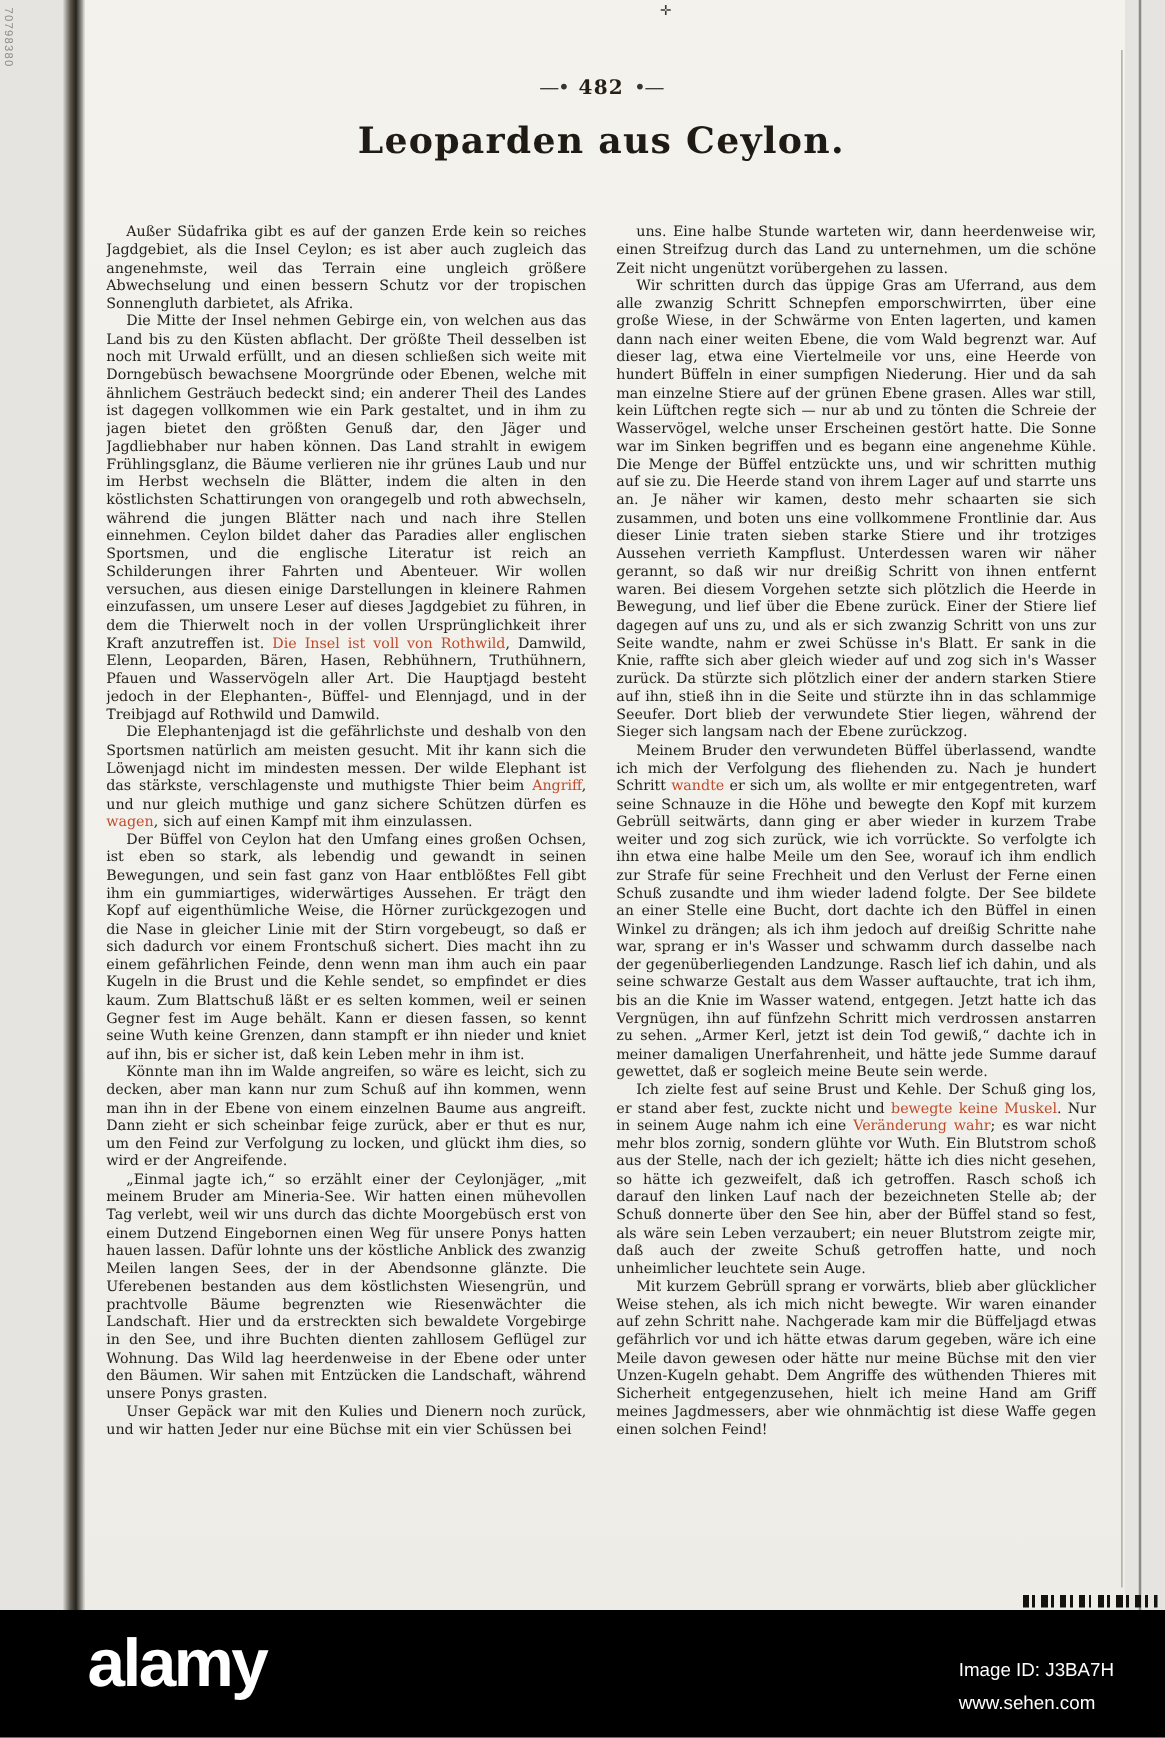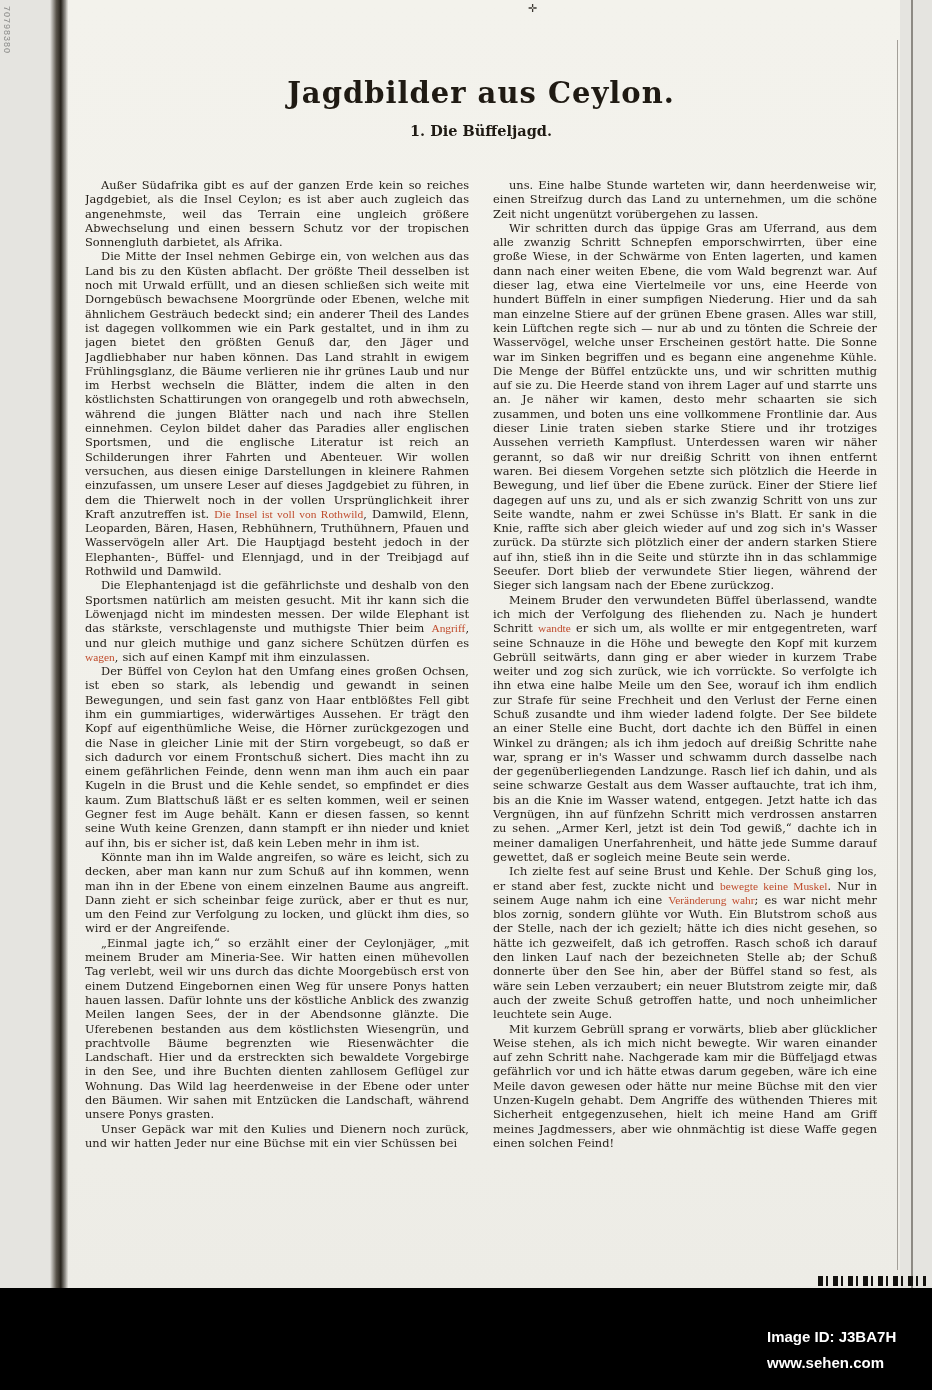--- a/index.html
+++ b/index.html
@@ -19,42 +19,44 @@
   .reg-mark{position:absolute;left:528px;top:2px;font-size:11px;color:#3a362f;}
   .header{position:absolute;left:85px;top:60px;width:792px;text-align:center;color:#241f17;}
   .pagenum{font-size:16px;font-weight:bold;letter-spacing:1px;}
   .pagenum .orn{font-weight:normal;color:#3a362f;letter-spacing:-1px;padding:0 8px;}
   .title{margin:16px 0 0 0;font-size:29px;font-weight:bold;letter-spacing:1px;color:#1f1a13;}
   .subtitle{margin:12px 0 0 0;font-size:14.5px;font-weight:bold;color:#1f1a13;}
   .text-cols{position:absolute;left:85px;top:178px;width:792px;display:flex;gap:24px;}
   .col{flex:1;height:1082px;overflow:hidden;text-align:justify;
     font-size:11.4px;line-height:14.3px;color:#262019;word-spacing:0.5px;}
   .col p{margin:0;text-indent:16px;}
-  .hl{color:#bf4a2a;font-family:Liberation Serif, serif;}
+  .hl{color:#bf4a2a;}
   .barcode{position:absolute;left:818px;top:1276px;width:108px;height:10px;
     background:repeating-linear-gradient(90deg,#14120f 0 5px,rgba(0,0,0,0) 5px 8px,#14120f 8px 10px,rgba(0,0,0,0) 10px 15px);}
   .footer{position:absolute;left:0;top:1288px;width:932px;height:102px;background:#000;
     color:#fff;font-family:"Liberation Sans",sans-serif;}
   .brand{position:absolute;left:70px;top:12px;font-size:54px;font-weight:bold;letter-spacing:-2px;}
-  .footer-meta{position:absolute;left:767px;top:36px;font-size:15px;line-height:26px;white-space:nowrap;font-weight:bold;}
+  .footer-meta{position:absolute;left:767px;top:36px;font-size:15px;line-height:26px;white-space:nowrap;}
 </style>
 </head>
 <body>
 
 <div class="scan">
   <div class="paper"></div>
   <div class="gutter"></div>
   <div class="edge-line-a"></div>
   <div class="edge-line-b"></div>
   <div class="side-num">70798380</div>
   <div class="reg-mark">✛</div>
 
   <div class="header">
-    <h1 class="title">Jagdbilder aus Ceylon.</h1>
-    <h2 class="subtitle">1. Die Büffeljagd.</h2>
+    <div class="pagenum">
+      <span class="orn">—•</span><span>482</span><span class="orn">•—</span>
+    </div>
+    <h1 class="title">Leoparden aus Ceylon.</h1>
   </div>
 
   <div class="text-cols">
     <div class="col">
         <p><span>Außer Südafrika gibt es auf der ganzen Erde kein so reiches Jagdgebiet, als die Insel Ceylon; es ist aber auch zugleich das angenehmste, weil das Terrain eine ungleich größere Abwechselung und einen bessern Schutz vor der tropischen Sonnengluth darbietet, als Afrika.</span></p>
         <p><span>Die Mitte der Insel nehmen Gebirge ein, von welchen aus das Land bis zu den Küsten abflacht. Der größte Theil desselben ist noch mit Urwald erfüllt, und an diesen schließen sich weite mit Dorngebüsch bewachsene Moorgründe oder Ebenen, welche mit ähnlichem Gesträuch bedeckt sind; ein anderer Theil des Landes ist dagegen vollkommen wie ein Park gestaltet, und in ihm zu jagen bietet den größten Genuß dar, den Jäger und Jagdliebhaber nur haben können. Das Land strahlt in ewigem Frühlingsglanz, die Bäume verlieren nie ihr grünes Laub und nur im Herbst wechseln die Blätter, indem die alten in den köstlichsten Schattirungen von orangegelb und roth abwechseln, während die jungen Blätter nach und nach ihre Stellen einnehmen. Ceylon bildet daher das Paradies aller englischen Sportsmen, und die englische Literatur ist reich an Schilderungen ihrer Fahrten und Abenteuer. Wir wollen versuchen, aus diesen einige Darstellungen in kleinere Rahmen einzufassen, um unsere Leser auf dieses Jagdgebiet zu führen, in dem die Thierwelt noch in der vollen Ursprünglichkeit ihrer Kraft anzutreffen ist. </span><span class="hl">Die Insel ist voll von Rothwild</span><span>, Damwild, Elenn, Leoparden, Bären, Hasen, Rebhühnern, Truthühnern, Pfauen und Wasservögeln aller Art. Die Hauptjagd besteht jedoch in der Elephanten-, Büffel- und Elennjagd, und in der Treibjagd auf Rothwild und Damwild.</span></p>
         <p><span>Die Elephantenjagd ist die gefährlichste und deshalb von den Sportsmen natürlich am meisten gesucht. Mit ihr kann sich die Löwenjagd nicht im mindesten messen. Der wilde Elephant ist das stärkste, verschlagenste und muthigste Thier beim </span><span class="hl">Angriff</span><span>, und nur gleich muthige und ganz sichere Schützen dürfen es </span><span class="hl">wagen</span><span>, sich auf einen Kampf mit ihm einzulassen.</span></p>
         <p><span>Der Büffel von Ceylon hat den Umfang eines großen Ochsen, ist eben so stark, als lebendig und gewandt in seinen Bewegungen, und sein fast ganz von Haar entblößtes Fell gibt ihm ein gummiartiges, widerwärtiges Aussehen. Er trägt den Kopf auf eigenthümliche Weise, die Hörner zurückgezogen und die Nase in gleicher Linie mit der Stirn vorgebeugt, so daß er sich dadurch vor einem Frontschuß sichert. Dies macht ihn zu einem gefährlichen Feinde, denn wenn man ihm auch ein paar Kugeln in die Brust und die Kehle sendet, so empfindet er dies kaum. Zum Blattschuß läßt er es selten kommen, weil er seinen Gegner fest im Auge behält. Kann er diesen fassen, so kennt seine Wuth keine Grenzen, dann stampft er ihn nieder und kniet auf ihn, bis er sicher ist, daß kein Leben mehr in ihm ist.</span></p>
         <p><span>Könnte man ihn im Walde angreifen, so wäre es leicht, sich zu decken, aber man kann nur zum Schuß auf ihn kommen, wenn man ihn in der Ebene von einem einzelnen Baume aus angreift. Dann zieht er sich scheinbar feige zurück, aber er thut es nur, um den Feind zur Verfolgung zu locken, und glückt ihm dies, so wird er der Angreifende.</span></p>
         <p><span>„Einmal jagte ich,“ so erzählt einer der Ceylonjäger, „mit meinem Bruder am Mineria-See. Wir hatten einen mühevollen Tag verlebt, weil wir uns durch das dichte Moorgebüsch erst von einem Dutzend Eingebornen einen Weg für unsere Ponys hatten hauen lassen. Dafür lohnte uns der köstliche Anblick des zwanzig Meilen langen Sees, der in der Abendsonne glänzte. Die Uferebenen bestanden aus dem köstlichsten Wiesengrün, und prachtvolle Bäume begrenzten wie Riesenwächter die Landschaft. Hier und da erstreckten sich bewaldete Vorgebirge in den See, und ihre Buchten dienten zahllosem Geflügel zur Wohnung. Das Wild lag heerdenweise in der Ebene oder unter den Bäumen. Wir sahen mit Entzücken die Landschaft, während unsere Ponys grasten.</span></p>
@@ -66,17 +68,18 @@
         <p><span>Meinem Bruder den verwundeten Büffel überlassend, wandte ich mich der Verfolgung des fliehenden zu. Nach je hundert Schritt </span><span class="hl">wandte</span><span> er sich um, als wollte er mir entgegentreten, warf seine Schnauze in die Höhe und bewegte den Kopf mit kurzem Gebrüll seitwärts, dann ging er aber wieder in kurzem Trabe weiter und zog sich zurück, wie ich vorrückte. So verfolgte ich ihn etwa eine halbe Meile um den See, worauf ich ihm endlich zur Strafe für seine Frechheit und den Verlust der Ferne einen Schuß zusandte und ihm wieder ladend folgte. Der See bildete an einer Stelle eine Bucht, dort dachte ich den Büffel in einen Winkel zu drängen; als ich ihm jedoch auf dreißig Schritte nahe war, sprang er in's Wasser und schwamm durch dasselbe nach der gegenüberliegenden Landzunge. Rasch lief ich dahin, und als seine schwarze Gestalt aus dem Wasser auftauchte, trat ich ihm, bis an die Knie im Wasser watend, entgegen. Jetzt hatte ich das Vergnügen, ihn auf fünfzehn Schritt mich verdrossen anstarren zu sehen. „Armer Kerl, jetzt ist dein Tod gewiß,“ dachte ich in meiner damaligen Unerfahrenheit, und hätte jede Summe darauf gewettet, daß er sogleich meine Beute sein werde.</span></p>
         <p><span>Ich zielte fest auf seine Brust und Kehle. Der Schuß ging los, er stand aber fest, zuckte nicht und </span><span class="hl">bewegte keine Muskel</span><span>. Nur in seinem Auge nahm ich eine </span><span class="hl">Veränderung wahr</span><span>; es war nicht mehr blos zornig, sondern glühte vor Wuth. Ein Blutstrom schoß aus der Stelle, nach der ich gezielt; hätte ich dies nicht gesehen, so hätte ich gezweifelt, daß ich getroffen. Rasch schoß ich darauf den linken Lauf nach der bezeichneten Stelle ab; der Schuß donnerte über den See hin, aber der Büffel stand so fest, als wäre sein Leben verzaubert; ein neuer Blutstrom zeigte mir, daß auch der zweite Schuß getroffen hatte, und noch unheimlicher leuchtete sein Auge.</span></p>
         <p><span>Mit kurzem Gebrüll sprang er vorwärts, blieb aber glücklicher Weise stehen, als ich mich nicht bewegte. Wir waren einander auf zehn Schritt nahe. Nachgerade kam mir die Büffeljagd etwas gefährlich vor und ich hätte etwas darum gegeben, wäre ich eine Meile davon gewesen oder hätte nur meine Büchse mit den vier Unzen-Kugeln gehabt. Dem Angriffe des wüthenden Thieres mit Sicherheit entgegenzusehen, hielt ich meine Hand am Griff meines Jagdmessers, aber wie ohnmächtig ist diese Waffe gegen einen solchen Feind!</span></p>
       </div>
   </div>
 
   <div class="barcode"></div>
 </div>
 
 <div class="footer">
+  <div class="brand">alamy</div>
   <div class="footer-meta">
     <div><span>Image ID:</span> <span>J3BA7H</span></div>
     <div>www.sehen.com</div>
   </div>
 </div>
 
 </body></html>

